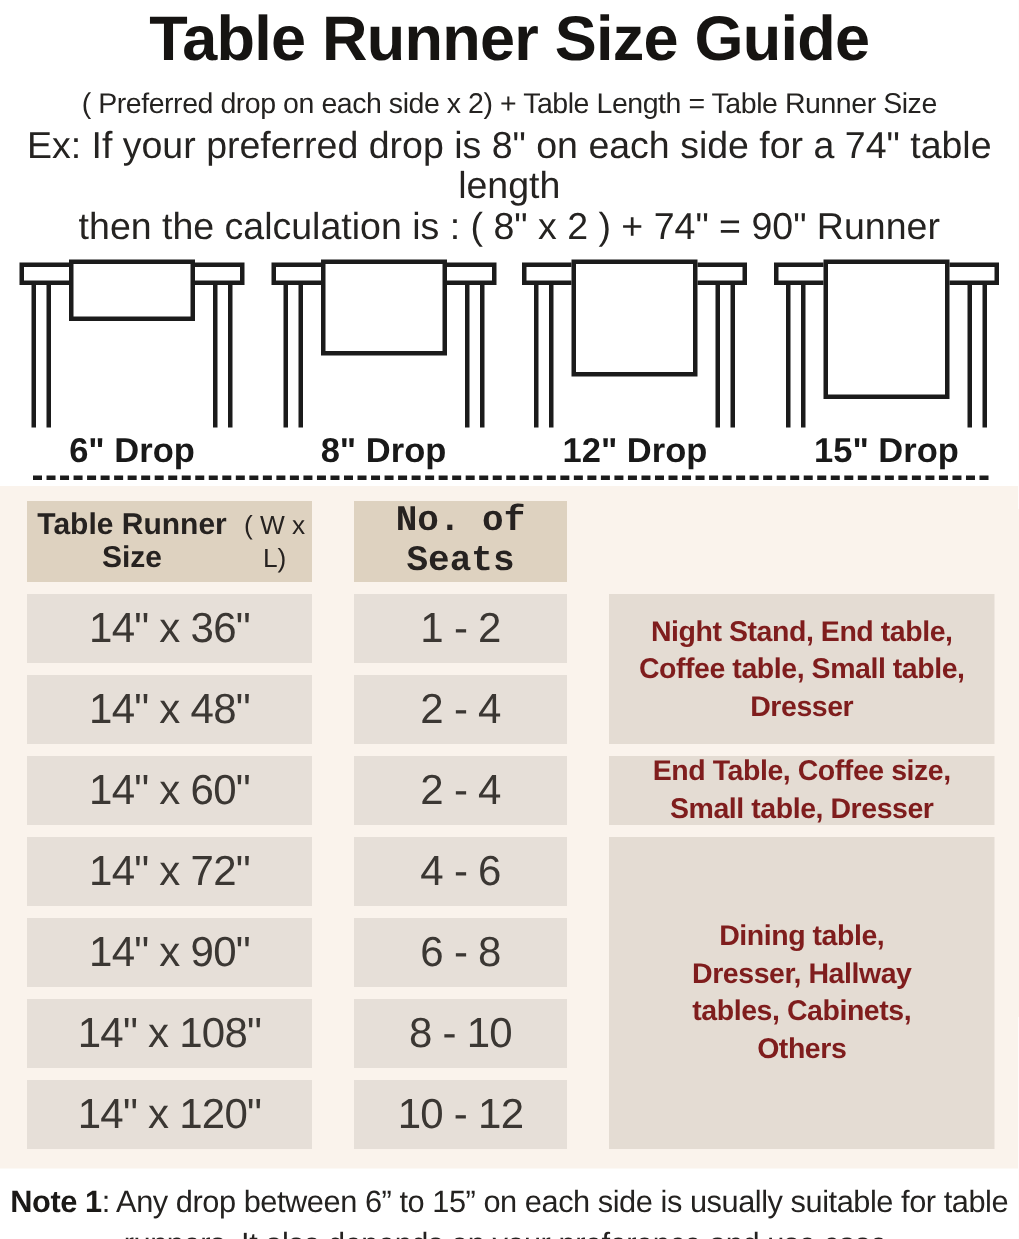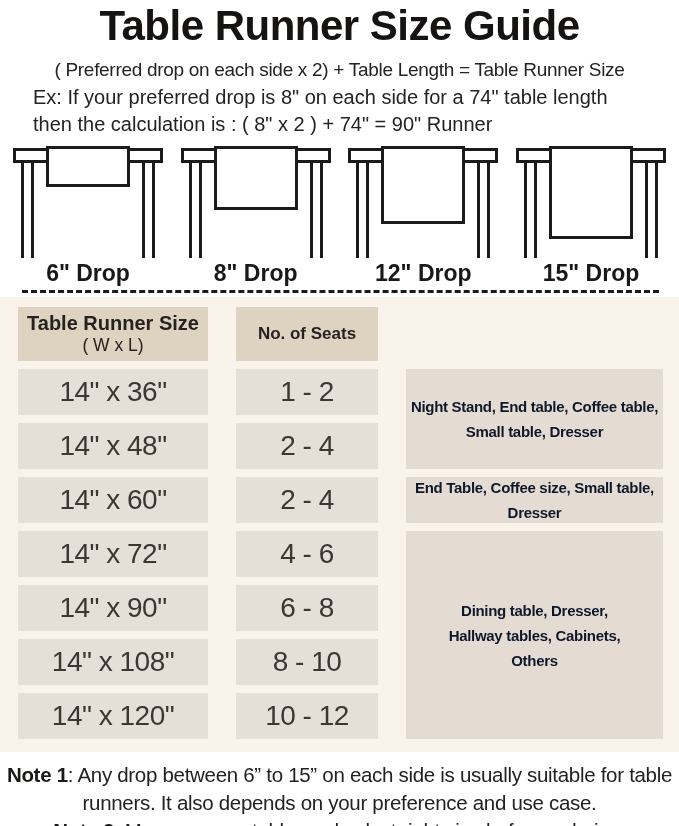--- a/index.html
+++ b/index.html
@@ -13,21 +13,21 @@
   *{box-sizing:border-box;margin:0;padding:0;}
   html,body{background:#ffffff;}
   body{font-family:"Liberation Sans", sans-serif;color:var(--ink);}
   .page{width:679px;height:826px;background:#ffffff;overflow:hidden;position:relative;border-radius:30px;}
 
   
   .title{font-size:42px;line-height:50px;font-weight:700;text-align:center;
          letter-spacing:-0.5px;color:#161412;margin-top:1px;}
   .formula{font-size:19px;line-height:28px;text-align:center;color:#252321;
            margin-top:5px;letter-spacing:-0.3px;}
-  .example{font-size:20px;line-height:27px;text-align:left;color:#252321;padding-left:33px;}
+  .example{font-size:25px;line-height:27px;text-align:center;color:#252321;}
 
   
   .illus-row{display:flex;justify-content:space-between;padding:0 13px;margin-top:8px;height:112px;}
   .fig{position:relative;width:150px;height:112px;}
   .tabletop{position:absolute;left:0;right:0;top:2px;height:15px;background:#fff;
             border:3px solid var(--line);}
   .leg{position:absolute;top:15px;bottom:0;width:13px;
        border-left:3px solid var(--line);border-right:3px solid var(--line);}
   .leg-l{left:8px;}
   .leg-r{right:8px;}
@@ -43,28 +43,28 @@
 
   
   .size-table{margin-top:4px;background:var(--section-bg);
               padding:10px 16px 13px 18px;
               display:grid;
               grid-template-columns:190px 142px 1fr;
               grid-template-rows:54px repeat(7,46px);
               gap:8px 28px;}
   .cell{display:flex;align-items:center;justify-content:center;text-align:center;}
   .hdr{background:var(--header-cell);font-weight:700;color:#262220;}
-  .hdr-size{flex-direction:column;line-height:22px;}
+  .hdr-size{flex-direction:row;line-height:22px;}
   .hdr-size .t1{font-size:20px;}
   .hdr-size .t2{font-size:17.5px;font-weight:400;}
-  .hdr-seats,.hdr-types{font-size:17px;}
+  .hdr-seats,.hdr-types{font-size:24px;font-family:Liberation Mono, monospace;}
   .data{background:var(--data-cell);font-size:28px;font-weight:400;color:#3b3733;
         letter-spacing:-0.5px;}
-  .types{background:var(--types-cell);font-weight:700;font-size:15px;line-height:25px;
-         color:#0f172a;letter-spacing:-0.3px;padding:4px 4px;}
+  .types{background:var(--types-cell);font-weight:700;font-size:19px;line-height:25px;
+         color:#7f1d1d;letter-spacing:-0.3px;padding:4px 4px;}
   .types-a{grid-column:3;grid-row:2 / span 2;}
   .types-b{grid-column:3;grid-row:4;}
   .types-c{grid-column:3;grid-row:5 / span 4;}
   .types-c .inner{max-width:182px;}
 
   
   .notes{margin-top:9px;text-align:center;font-size:20.5px;line-height:28px;
          color:#242220;letter-spacing:-0.3px;padding:0 6px;}
   .notes b{font-weight:700;color:#1b1917;}
 </style>

